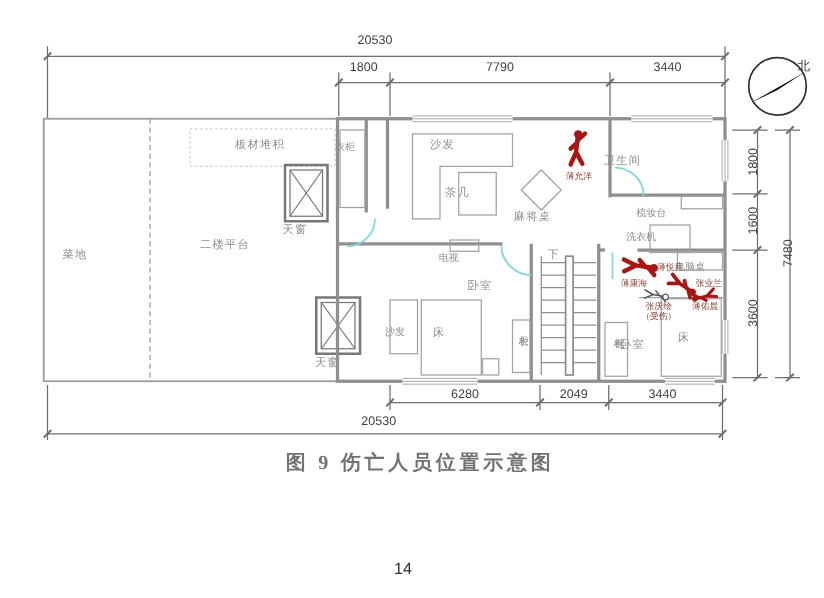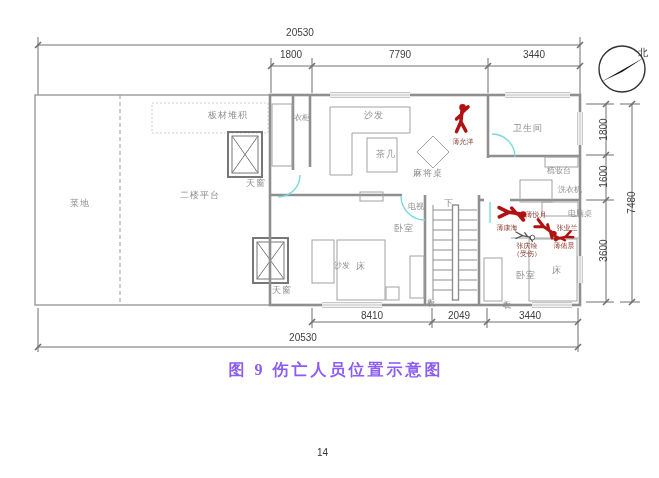--- a/index.html
+++ b/index.html
@@ -1,30 +1,30 @@
 <!DOCTYPE html>
 <html><head>
 <meta charset="utf-8">
 <style>
   html,body{margin:0;padding:0;background:#fff;}
   #page{position:relative;width:659px;height:478px;background:#ffffff;overflow:hidden;
         font-family:"Liberation Sans",sans-serif;}
   svg{position:absolute;left:0;top:0;}
-  .lbl{position:absolute;color:#8f8f8f;font-size:9px;line-height:10px;text-align:right;
+  .lbl{position:absolute;color:#8f8f8f;font-size:9px;line-height:10px;text-align:left;
        letter-spacing:1px;white-space:nowrap;}
-  .lbl.sm{font-size:8px;letter-spacing:0;padding-left:12px;}
+  .lbl.sm{font-size:8px;letter-spacing:0;}
   .vert{writing-mode:vertical-rl;letter-spacing:0;}
   .dim{position:absolute;color:#3f3f3f;font-size:10px;line-height:11px;text-align:center;white-space:nowrap;}
   .dim.rot{transform:rotate(-90deg);}
   .vname{position:absolute;color:#8a3a2a;font-size:7px;line-height:8px;text-align:center;white-space:nowrap;}
   .north{position:absolute;color:#333;font-size:10px;}
   .fig{position:absolute;}
   #caption{position:absolute;left:36px;top:360px;width:600px;text-align:center;
-           color:#8b5cf6;font-family:"Liberation Serif",serif;font-size:16px;font-weight:bold;letter-spacing:3px;}
-  #pagenum{position:absolute;left:0;top:447px;width:645px;text-align:center;color:#333;font-size:10px;}
+           color:#737373;font-family:"Liberation Serif",serif;font-size:16px;font-weight:bold;letter-spacing:3px;}
+  #pagenum{position:absolute;left:0;top:447px;width:645px;text-align:center;color:#333;font-size:13px;}
 </style>
 </head>
 <body>
 
 <div id="page">
 
   <svg width="659" height="478">
 
     <g stroke="#6e6e6e" stroke-width="1" fill="none">
 
@@ -182,39 +182,39 @@
   </svg>
 
   <div class="dim" style="left:270px;top:27px;width:60px">20530</div>
   <div class="dim" style="left:271px;top:49px;width:40px">1800</div>
   <div class="dim" style="left:380px;top:49px;width:40px">7790</div>
   <div class="dim" style="left:514px;top:49px;width:40px">3440</div>
   <div class="dim rot" style="left:583px;top:124px;width:40px">1800</div>
   <div class="dim rot" style="left:583px;top:171px;width:40px">1600</div>
   <div class="dim rot" style="left:583px;top:245px;width:40px">3600</div>
   <div class="dim rot" style="left:611px;top:197px;width:40px">7480</div>
-  <div class="dim" style="left:352px;top:310px;width:40px">8410</div>
+  <div class="dim" style="left:352px;top:310px;width:40px">6280</div>
   <div class="dim" style="left:439px;top:310px;width:40px">2049</div>
   <div class="dim" style="left:510px;top:310px;width:40px">3440</div>
   <div class="dim" style="left:273px;top:332px;width:60px">20530</div>
   <div class="north" style="left:638px;top:46px">北</div>
 
   <div class="lbl" style="left:50px;top:198px;width:40px">菜地</div>
   <div class="lbl" style="left:160px;top:190px;width:60px">二楼平台</div>
   <div class="lbl" style="left:188px;top:110px;width:60px">板材堆积</div>
   <div class="lbl" style="left:226px;top:178px;width:40px">天窗</div>
   <div class="lbl" style="left:252px;top:285px;width:40px">天窗</div>
   <div class="lbl sm" style="left:268px;top:113px;width:30px">衣柜</div>
   <div class="lbl" style="left:344px;top:110px;width:40px">沙发</div>
   <div class="lbl" style="left:356px;top:149px;width:40px">茶几</div>
-  <div class="lbl" style="left:393px;top:168px;width:50px">麻将桌</div>
+  <div class="lbl" style="left:411px;top:168px;width:50px">麻将桌</div>
   <div class="lbl" style="left:483px;top:123px;width:60px">卫生间</div>
   <div class="lbl sm" style="left:509px;top:166px;width:50px">梳妆台</div>
-  <div class="lbl sm" style="left:520px;top:185px;width:50px">洗衣机</div>
-  <div class="lbl sm" style="left:372px;top:202px;width:40px">电视</div>
+  <div class="lbl sm" style="left:501px;top:185px;width:50px">洗衣机</div>
+  <div class="lbl sm" style="left:351px;top:202px;width:40px">电视</div>
   <div class="lbl" style="left:374px;top:223px;width:40px">卧室</div>
   <div class="lbl" style="left:346px;top:261px;width:20px">床</div>
   <div class="lbl sm" style="left:308px;top:261px;width:30px">沙发</div>
   <div class="lbl sm vert" style="left:411px;top:262px;width:12px;height:30px">衣柜</div>
   <div class="lbl" style="left:438px;top:198px;width:16px">下</div>
   <div class="lbl sm" style="left:540px;top:209px;width:40px">电脑桌</div>
   <div class="lbl sm vert" style="left:487px;top:264px;width:12px;height:30px">衣柜</div>
   <div class="lbl" style="left:496px;top:270px;width:40px">卧室</div>
   <div class="lbl" style="left:542px;top:265px;width:20px">床</div>
 

